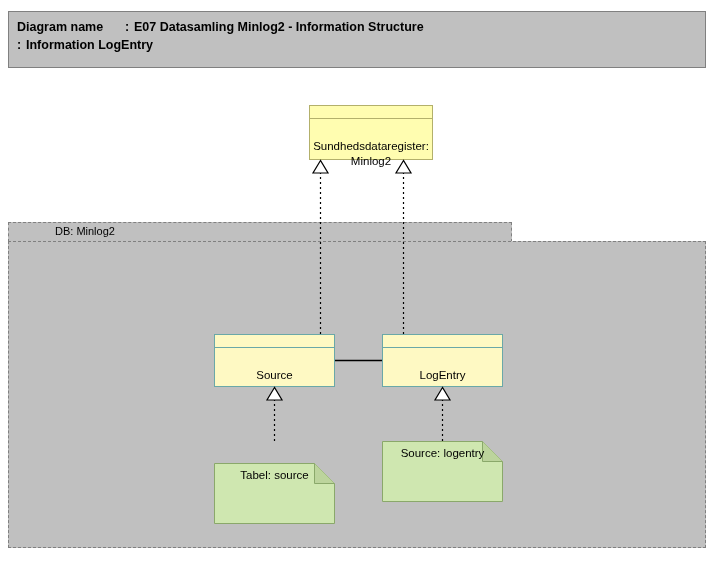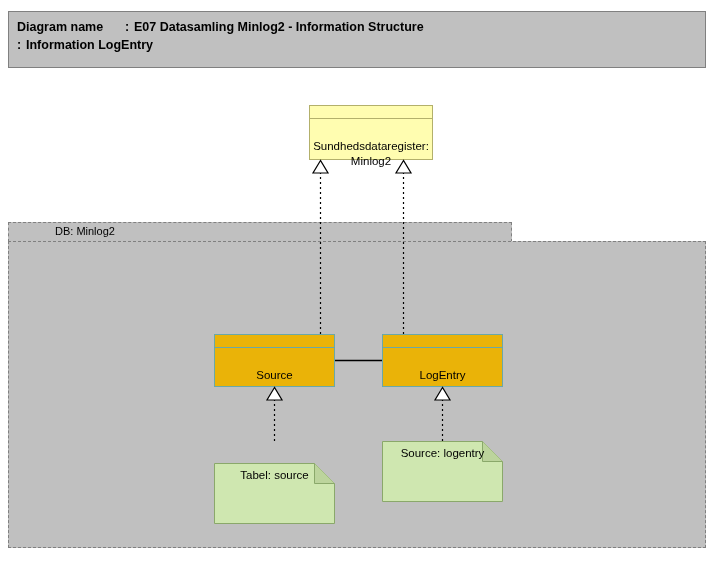--- a/index.html
+++ b/index.html
@@ -128,21 +128,21 @@
 
   
   .el-yellow {
     background: #fffdb0;
     border-color: #b3b06b;
   }
   .el-yellow .el-bar { border-bottom-color: #b3b06b; }
 
   
   .el-cyan {
-    background: #eab308;
+    background: #fef9c3;
     border-color: #6aa8a8;
   }
   .el-cyan .el-bar { border-bottom-color: #6aa8a8; }
 
   
   .deliv {
     position: absolute;
     box-sizing: border-box;
   }
   .deliv svg { display: block; }

